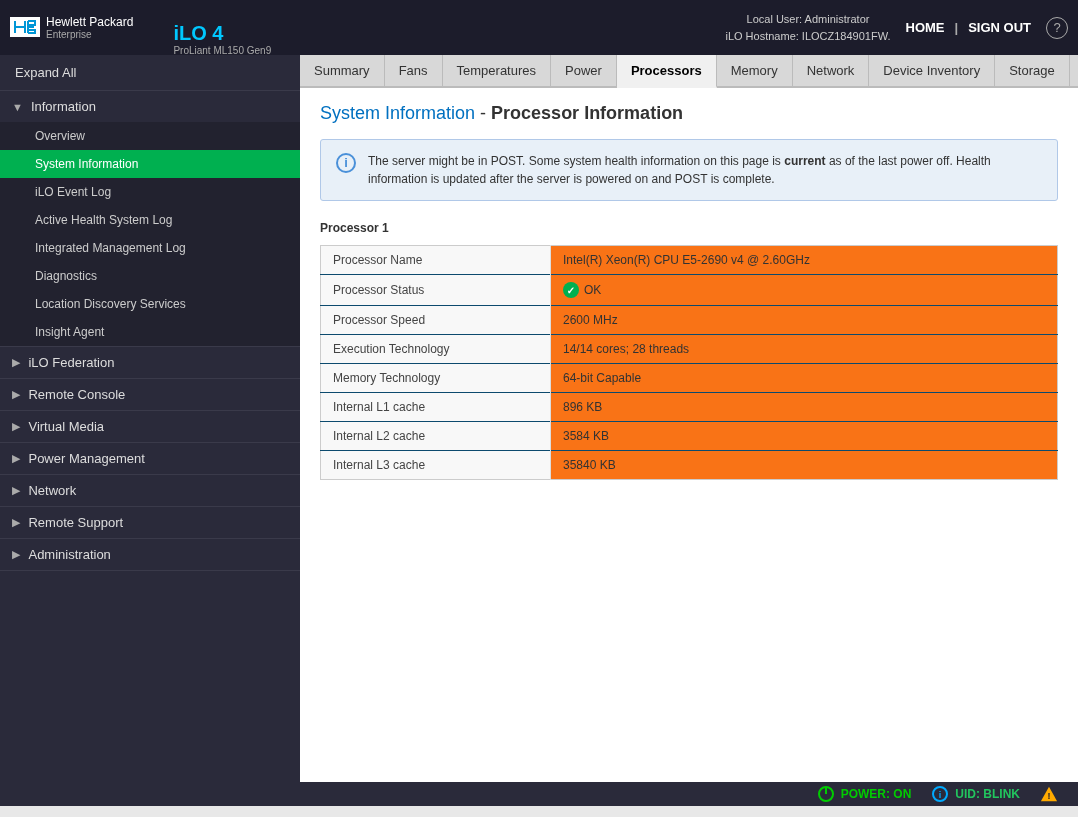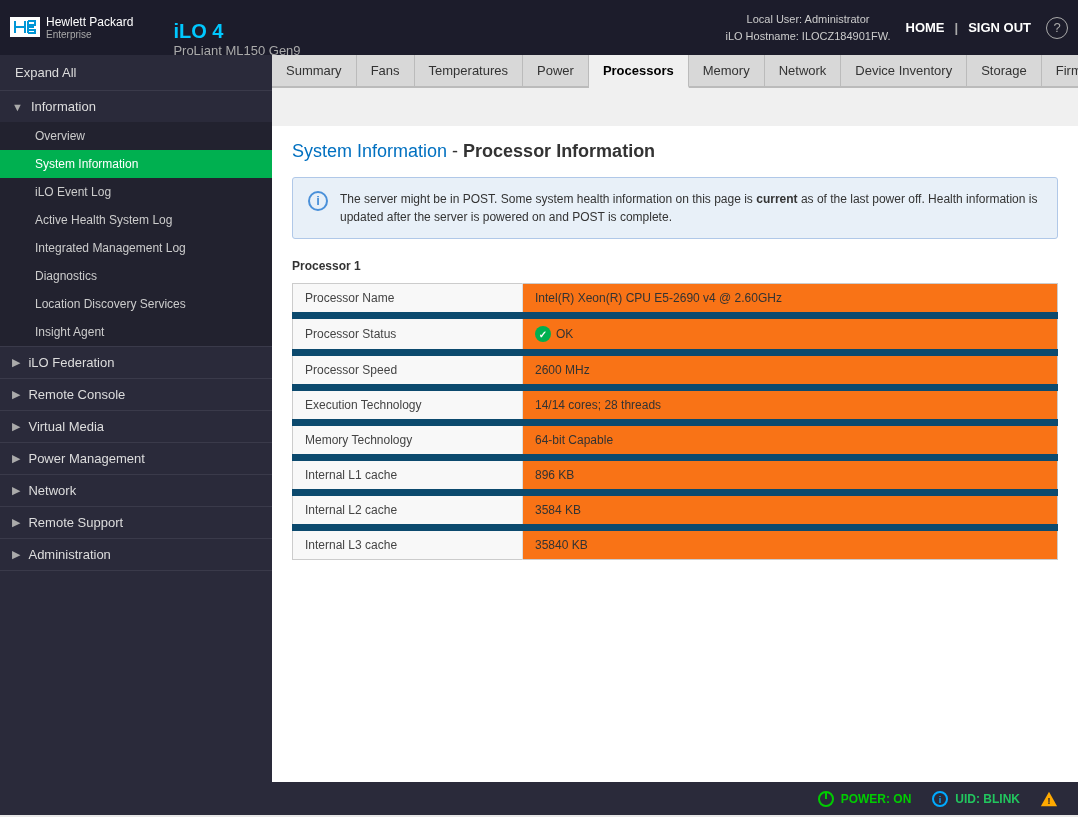--- a/index.html
+++ b/index.html
@@ -48,21 +48,21 @@
       color: white;
       margin-left: 10px;
     }
     #header-product .product-name {
       font-size: 20px;
       font-weight: bold;
       color: #00c8ff;
       margin-top: 23px;
     }
     #header-product .product-sub {
-      font-size: 13px;
+      font-size: 10px;
       color: #aaa;
     }
     #header-right {
       margin-left: auto;
       display: flex;
       align-items: center;
       gap: 15px;
       color: white;
       font-size: 12px;
     }
@@ -95,21 +95,21 @@
     }
 
     
     #main-layout {
       display: flex;
       height: calc(817px - 55px - 35px);
     }
 
     
     #sidebar {
-      width: 272px;
+      width: 300px;
       background: #2a2a3a;
       color: #ddd;
       overflow-y: auto;
       flex-shrink: 0;
     }
     #sidebar-expand-all {
       padding: 10px 15px;
       font-size: 13px;
       color: #ddd;
       cursor: pointer;
@@ -145,21 +145,20 @@
       color: white;
     }
 
     
     #content {
       flex: 1;
       background: #f0f0f0;
       display: flex;
       flex-direction: column;
       overflow: hidden;
-      gap: 38px;
     }
 
     
     #tab-bar {
       display: flex;
       background: #d0d0d0;
       border-bottom: 2px solid #bbb;
       flex-shrink: 0;
       flex-wrap: nowrap;
     }
@@ -238,21 +237,21 @@
       margin-bottom: 10px;
     }
 
     
     .data-table {
       width: 100%;
       border-collapse: collapse;
       border: 1px solid #ccc;
     }
     .data-table tr {
-      border-bottom: 7px solid #0c4a6e;
+      border-bottom: 1px solid #0c4a6e;
     }
     .data-table tr:last-child { border-bottom: none; }
     .data-table td {
       padding: 7px 12px;
       font-size: 12px;
       color: #333;
     }
     .data-table td:first-child {
       width: 230px;
       color: #444;
@@ -276,21 +275,21 @@
       display: flex;
       align-items: center;
       justify-content: center;
       color: white;
       font-size: 10px;
       font-weight: bold;
     }
 
     
     #footer {
-      height: 33px;
+      height: 24px;
       background: #2a2a3a;
       display: flex;
       align-items: center;
       justify-content: flex-end;
       padding: 0 20px;
       gap: 20px;
     }
     .footer-btn {
       display: flex;
       align-items: center;

